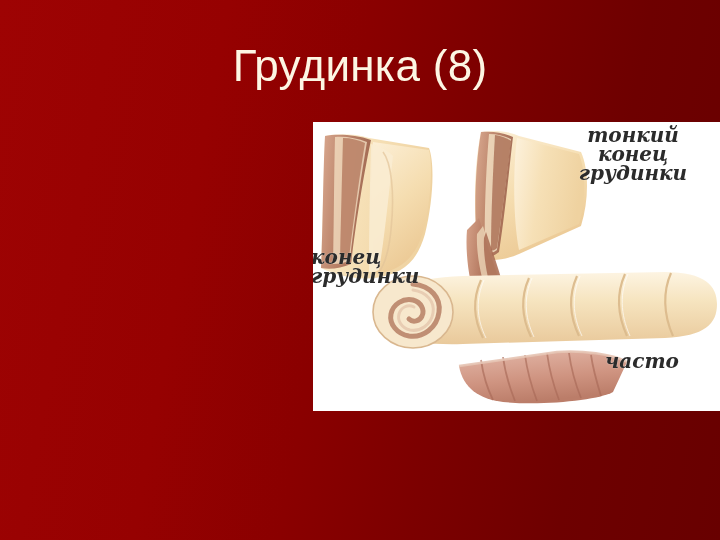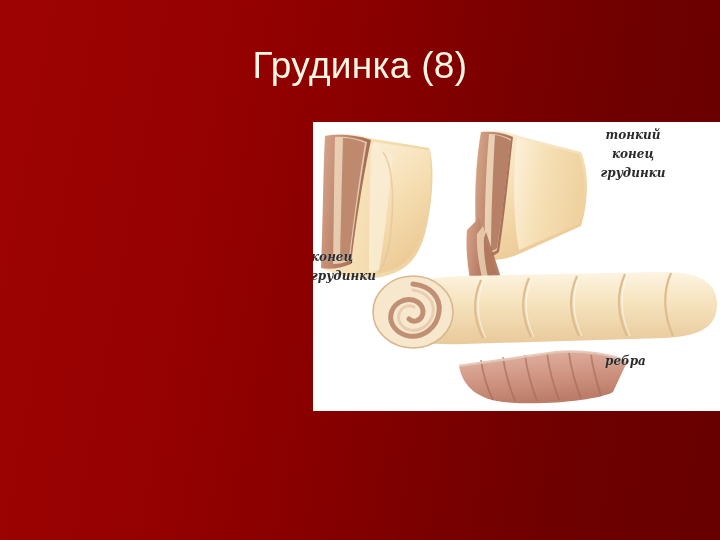--- a/index.html
+++ b/index.html
@@ -22,21 +22,21 @@
   }
 
   
   #title {
     position: absolute;
     left: 0;
     top: 46px;
     width: 720px;
     text-align: center;
     color: #fdf6e3;
-    font-size: 37px;
+    font-size: 44px;
     line-height: 40px;
     font-weight: 400;
     letter-spacing: 0.3px;
     white-space: nowrap;
   }
 
   
   #body-block {
     position: absolute;
     left: 44px;
@@ -79,21 +79,21 @@
     width: 407px;
     height: 289px;
     display: block;
   }
   .pic-label {
     position: absolute;
     color: #2b2b2b;
     font-family: "DejaVu Serif", serif;
     font-style: italic;
     font-weight: 700;
-    font-size: 12px;
+    font-size: 20px;
     line-height: 19px;
     white-space: nowrap;
     text-shadow: 0 0 1px rgba(255,255,255,0.85);
   }
   #lbl-thin  { left: 260px; top: 4px;  text-align: center; width: 120px;}
   #lbl-thick { left: -2px;  top: 126px; text-align: left; width: 120px;}
   #lbl-roll  { left: 52px;  top: 218px; }
   #lbl-ribs  { left: 292px; top: 230px; }
 </style>
 </head>
@@ -228,16 +228,16 @@
       <div>конец</div>
       <div>грудинки</div>
     </div>
 
     <div class="pic-label" id="lbl-thick">
       <div>конец</div>
       <div>грудинки</div>
     </div>
 
 
-    <div class="pic-label" id="lbl-ribs">ребра</div>
+    <div class="pic-label" id="lbl-ribs">часто</div>
   </div>
 
 </div>
 
 </body></html>

